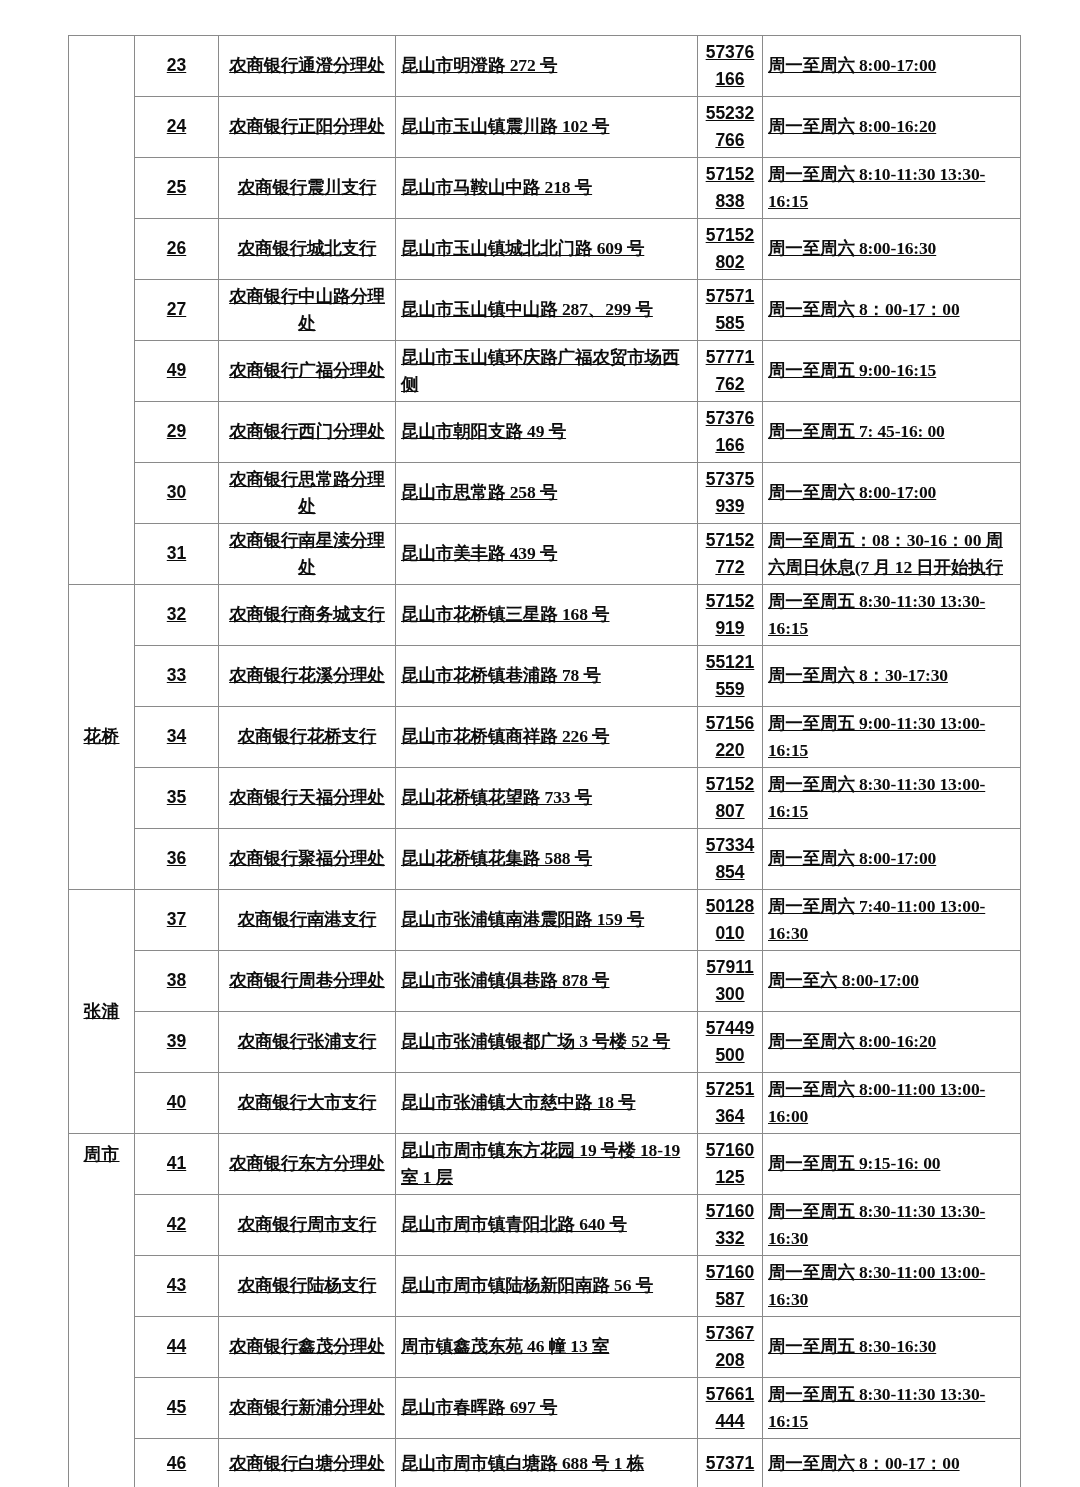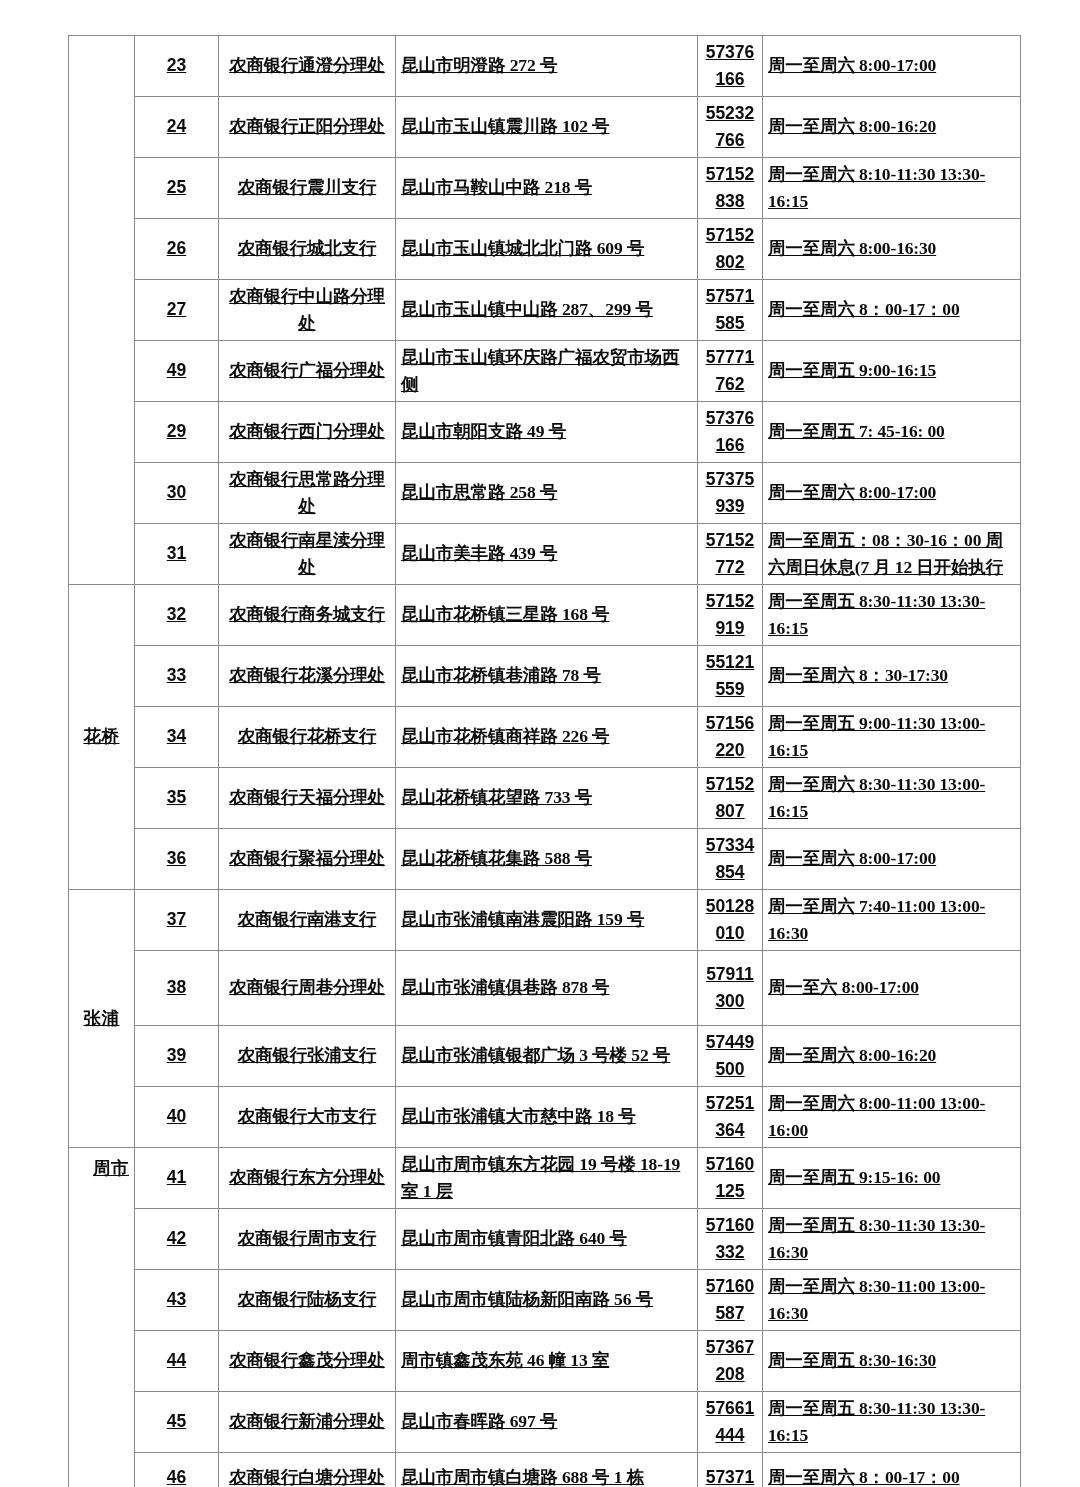--- a/index.html
+++ b/index.html
@@ -50,21 +50,20 @@
 
   td.area {
     text-align: center;
     vertical-align: middle;
     font-size: 17px;
     letter-spacing: 0.5px;
   }
   td.area.top-aligned {
     vertical-align: top;
     padding-top: 7px;
-    text-align: right;
   }
   td.no {
     text-align: center;
     font-family: "Liberation Sans", sans-serif;
     font-weight: 600;
     font-size: 17px;
   }
   td.name {
     text-align: center;
     letter-spacing: -0.2px;
@@ -217,21 +216,21 @@
           <td class="hours">周一至周六 8:00-17:00</td>
         </tr>
         <tr style="height: 61px;">
           <td class="area" rowspan="4">张浦</td>
           <td class="no">37</td>
           <td class="name">农商银行南港支行</td>
           <td class="addr">昆山市张浦镇南港震阳路 159 号</td>
           <td class="tel">50128010</td>
           <td class="hours">周一至周六 7:40-11:00 13:00-16:30</td>
         </tr>
-        <tr style="height: 75px; margin-left: 24px;">
+        <tr style="height: 61px; margin-left: 24px;">
           <td class="no">38</td>
           <td class="name">农商银行周巷分理处</td>
           <td class="addr">昆山市张浦镇俱巷路 878 号</td>
           <td class="tel">57911300</td>
           <td class="hours">周一至六 8:00-17:00</td>
         </tr>
         <tr style="height: 61px;">
           <td class="no">39</td>
           <td class="name">农商银行张浦支行</td>
           <td class="addr">昆山市张浦镇银都广场 3 号楼 52 号</td>

